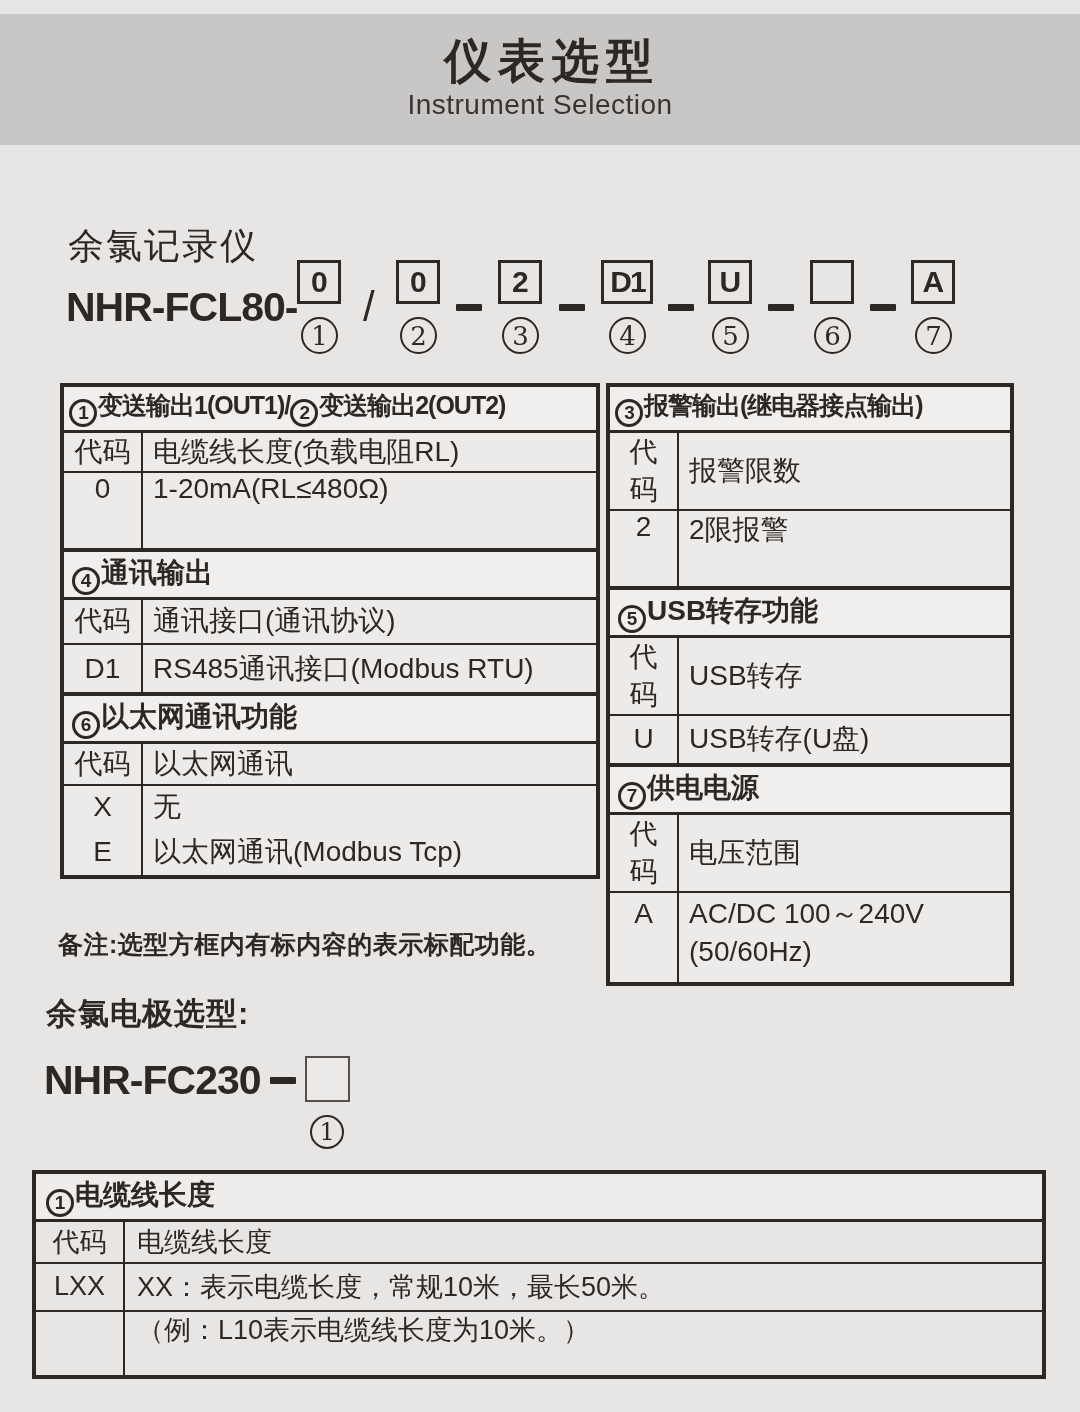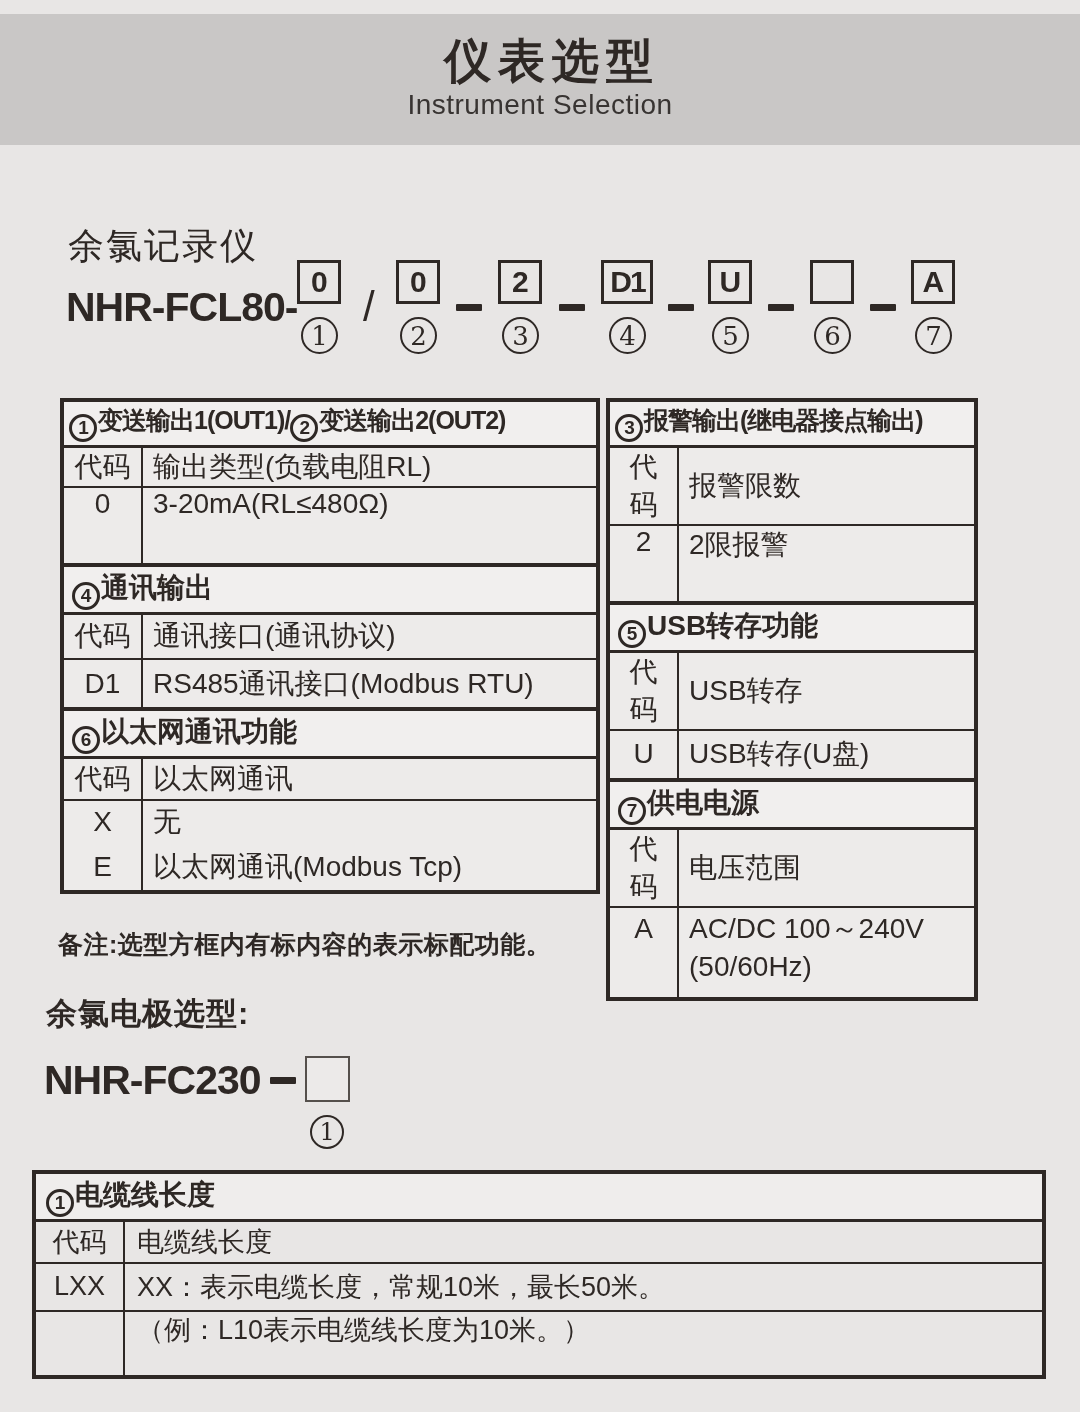--- a/index.html
+++ b/index.html
@@ -37,23 +37,23 @@
   .sep.w55{width:55px}.sep.w57{width:57px}.sep.w58{width:58px}.sep.w59{width:59px}
   .slash{font-size:42px;font-weight:500;}
   .dash{width:26px;height:7px;background:#2e2825;border-radius:1px;}
   .circ-num{
     box-sizing:border-box;width:37px;height:37px;border:2px solid #2e2825;border-radius:50%;
     display:flex;align-items:center;justify-content:center;
     font-family:"DejaVu Serif",serif;font-size:26px;line-height:1;
   }
   
   .tables{position:absolute;left:60px;top:383px;display:flex;gap:6px;align-items:flex-start;}
-  table.sel{border-collapse:collapse;border:4px solid #2e2825;background:#edebea;table-layout:fixed;margin-top:15px;}
+  table.sel{border-collapse:collapse;border:4px solid #2e2825;background:#edebea;table-layout:fixed;}
   table.t-left{width:540px;}
-  table.t-right{width:372px;}
+  table.t-right{width:408px;}
   table.sel td{border:2px solid #2e2825;font-size:28px;padding:0 10px;overflow:hidden;}
   table.sel tr.sec td{
     border-top:4px solid #2e2825;border-bottom:3px solid #2e2825;
     background:#f1efee;font-weight:bold;font-size:28px;padding:2px 8px;white-space:nowrap;
   }
   table.sel tr.sec td.tight{font-size:25px;letter-spacing:-1px;padding:2px 5px;}
   .circ-s{
     box-sizing:border-box;display:inline-flex;width:28px;height:28px;
     border:3px solid #2e2825;border-radius:50%;
     align-items:center;justify-content:center;
@@ -171,25 +171,25 @@
         </colgroup>
 
       <tbody>
           <tr class="sec rh46">
             <td colspan="2" class="tight">
         <span class="circ-s">1</span><span>变送输出1(OUT1)/</span><span class="circ-s">2</span><span>变送输出2(OUT2)</span>
       </td>
           </tr>
       <tr class="rh40">
         <td class="code">代码</td>
-        <td>输出类型(负载电阻RL)</td>
+        <td>电缆线长度(负载电阻RL)</td>
       </tr>
       <tr class="rh78">
         <td class="code vt">0</td>
-        <td class="vt">3-20mA(RL≤480Ω)</td>
+        <td class="vt">1-20mA(RL≤480Ω)</td>
       </tr>
 
       <tr class="sec rh46">
             <td colspan="2">
         <span class="circ-s">4</span><span>通讯输出</span>
       </td>
           </tr>
       <tr class="rh46">
         <td class="code">代码</td>
         <td>通讯接口(通讯协议)</td>

